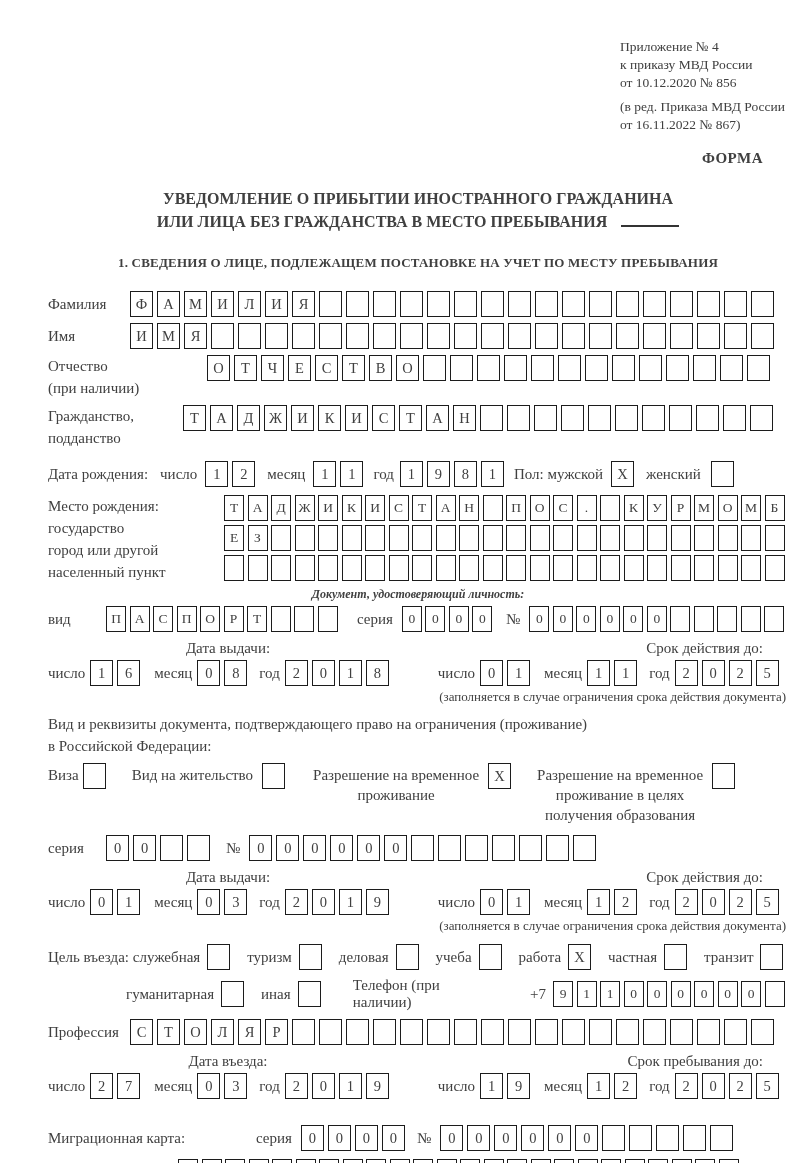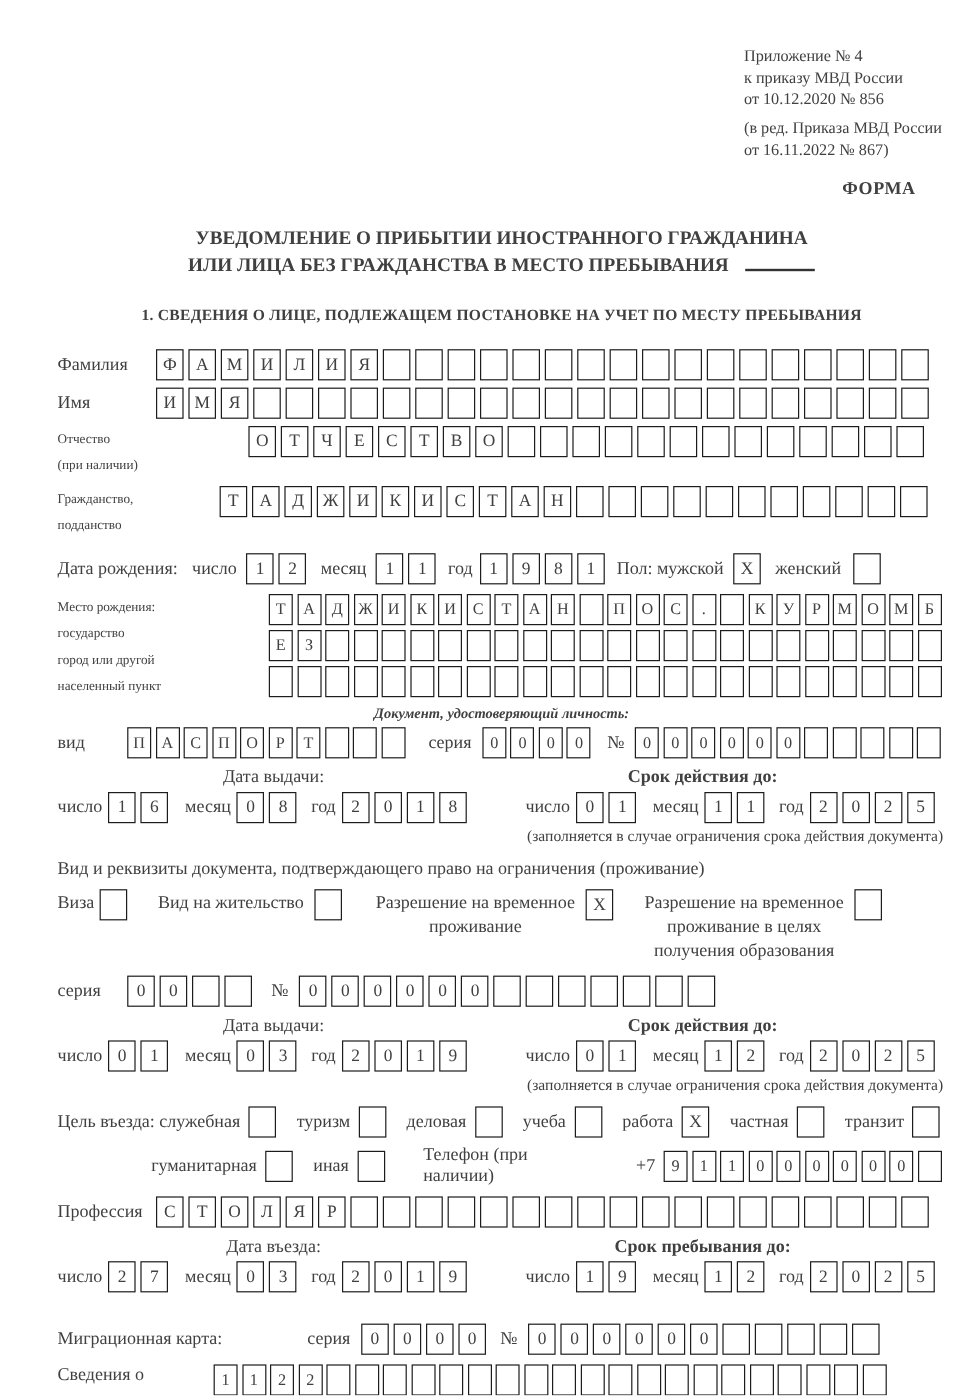--- a/index.html
+++ b/index.html
@@ -25,34 +25,34 @@
     display:inline-flex; align-items:center; justify-content:center;
     font-size:14.5px; flex:0 0 auto; background:#fff;
   }
   .sm .cell { width:20px; margin-right:3.5px; font-size:13.5px; } .mt4 { margin-top:4px; }
 
   .lblcol { display:flex; flex-direction:column; }
   .w82 { width:82px; } .w135 { width:135px; } .w159 { width:159px; } .w167 { width:167px; } .w130 { width:130px; }
 
   .dates-head { display:flex; font-size:15px; margin-top:8px; }
   .dh1 { width:360px; text-align:center; }
-  .dh2 { width:355px; text-align:center;font-weight:bold; }
+  .dh2 { width:355px; text-align:right; }
   .date-row { display:flex; align-items:center; margin-top:3px; font-size:15px; }
   .date-row .lbl { margin-right:5px; } .gap45 { width:45px; }
   .note { text-align:right; font-size:13px; margin-top:3px; padding-right:2px; }
 
   .permit-row { display:flex; align-items:flex-start; margin-top:8px; font-size:15px; }
   .opt { display:flex; align-items:flex-start; }
   .opt-text { text-align:center; line-height:20px; }
   .cb { margin-left:9px; margin-top:-2px; }
 
   .purpose-row { display:flex; align-items:center; margin-top:10px; font-size:15px; }
   .purpose-row .plbl { margin:0 7px 0 13px; }
   .purpose-row .plbl.first { margin-left:0; }
-  .small-lines { font-size:11px; line-height:22px; }
+  .small-lines { font-size:15px; line-height:22px; }
   .g-lines { font-size:15px; line-height:19.5px; }
 </style>
 </head>
 <body>
 
 <div class="page">
 
   <div class="hdr-block">
     <div>Приложение № 4</div>
     <div>к приказу МВД России</div>
@@ -383,20 +383,21 @@
       <span class="boxes">
         <span class="cell">2</span>
         <span class="cell">0</span>
         <span class="cell">2</span>
         <span class="cell">5</span>
       </span>
   </div>
   <div class="note">(заполняется в случае ограничения срока действия документа)</div>
 
   <div class="lbl" style="margin-top:8px; line-height:22px;">Вид и реквизиты документа, подтверждающего право на ограничения (проживание)</div>
+  <div class="lbl" style="line-height:22px;">в Российской Федерации:</div>
 
   <div class="permit-row">
     <span class="opt">
       <span class="opt-text">Виза</span>
       <span class="boxes cb" style="margin-left:4px;">
           <span class="cell"></span>
         </span>
     </span>
     <span class="opt" style="margin-left:22px;">
       <span class="opt-text">Вид на жительство</span>

